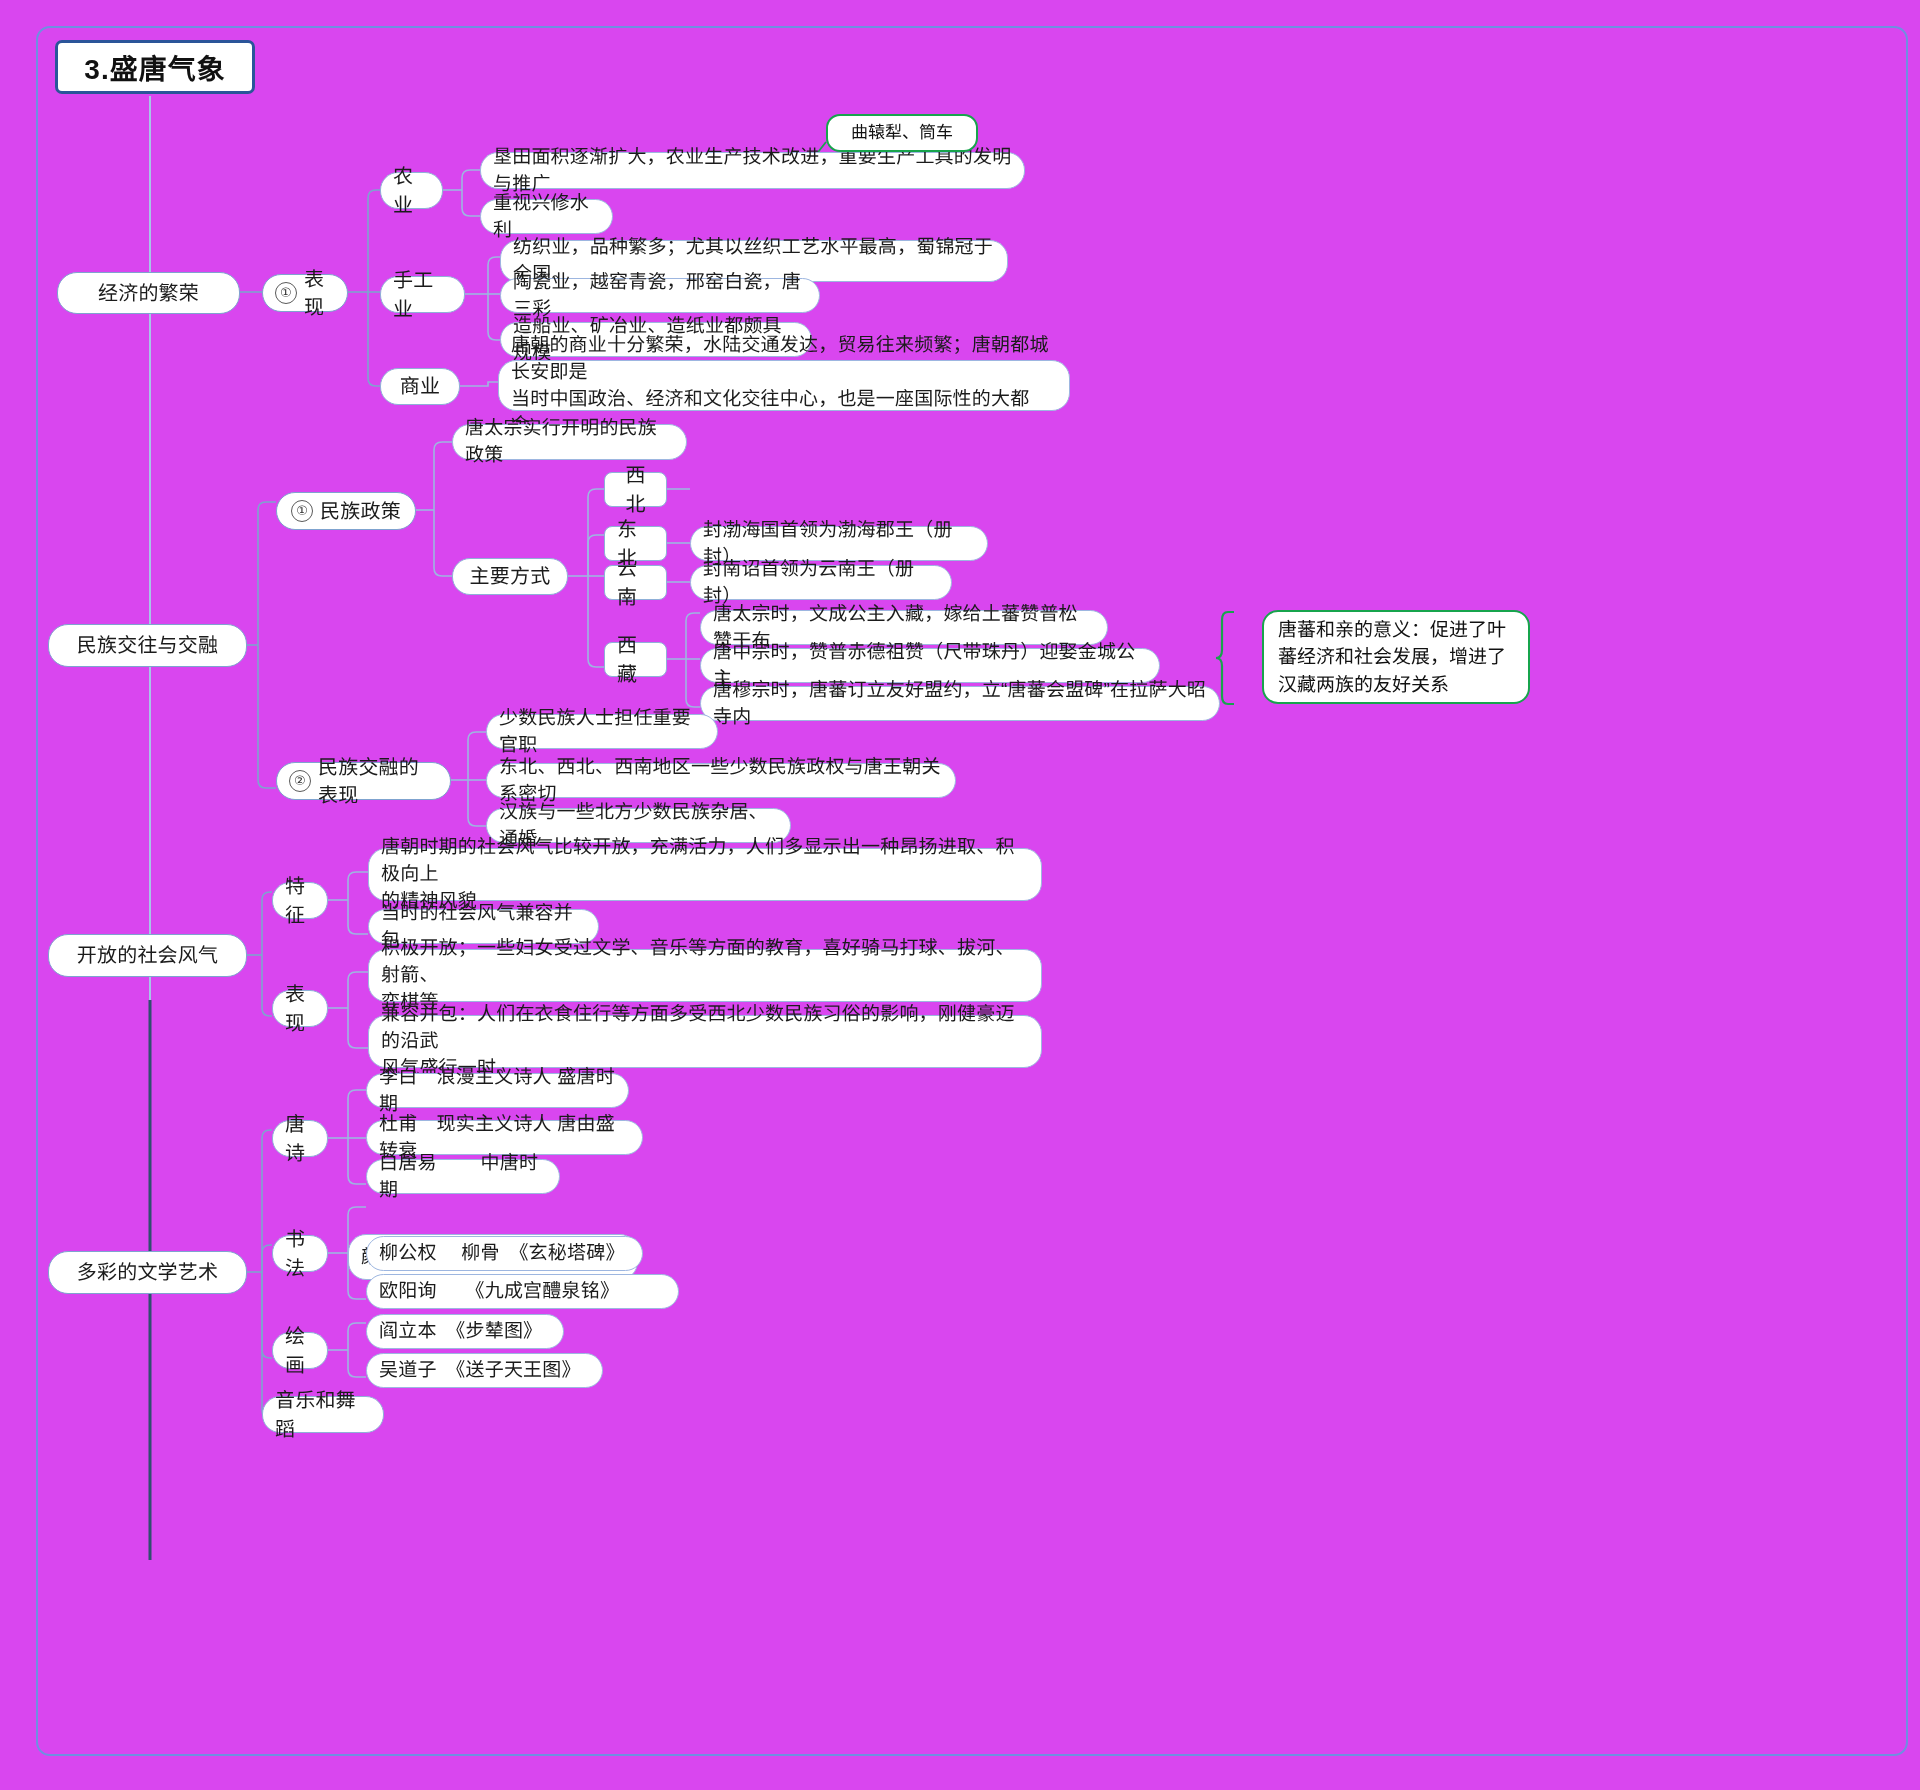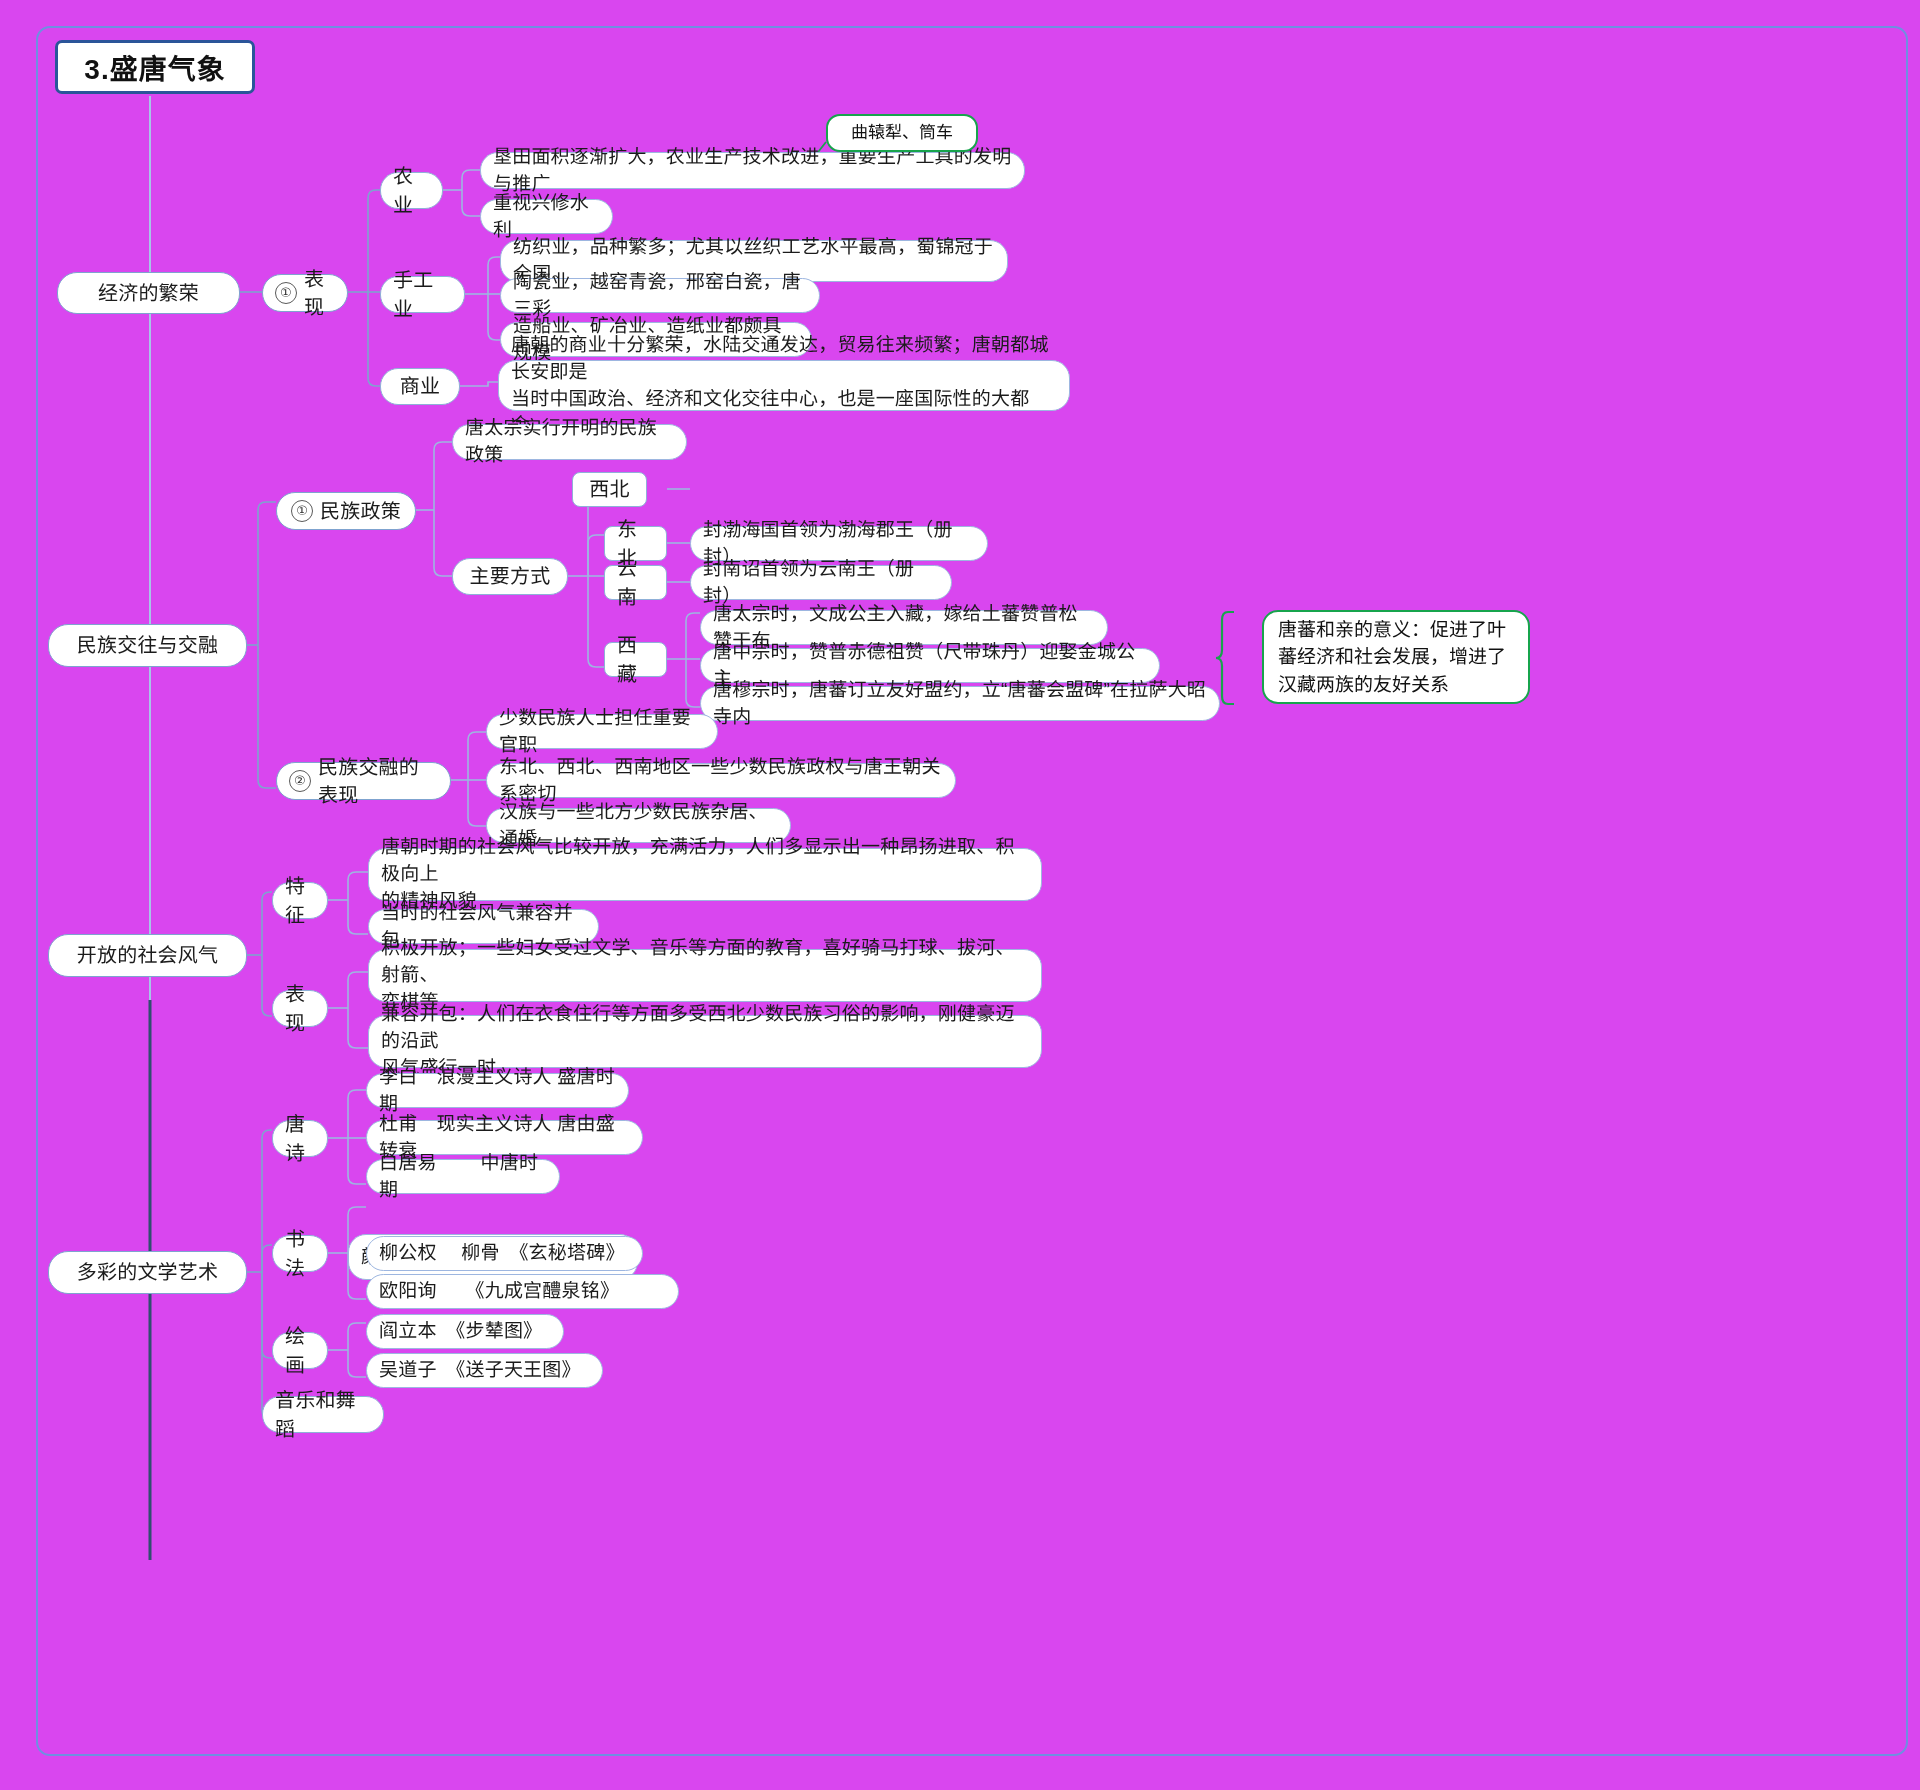--- a/index.html
+++ b/index.html
@@ -290,21 +290,21 @@
   </div>
 
   <div class="node leaf" style="left:452px; top:424px; width:235px; height:36px;">
     <span>唐太宗实行开明的民族政策</span>
   </div>
 
   <div class="node lv2" style="left:452px; top:558px; width:116px; height:37px;">
     <span>主要方式</span>
   </div>
 
-  <div class="node region" style="left:572px; top:472px; width:75px; height:35px;">
+  <div class="node region" style="left:604px; top:472px; width:63px; height:35px;text-align:center;">
     <span>西北</span>
   </div>
   <div class="node region" style="left:604px; top:526px; width:63px; height:35px;">
     <span>东北</span>
   </div>
   <div class="node region" style="left:604px; top:565px; width:63px; height:35px;">
     <span>云南</span>
   </div>
   <div class="node region" style="left:604px; top:642px; width:63px; height:35px;">
     <span>西藏</span>

